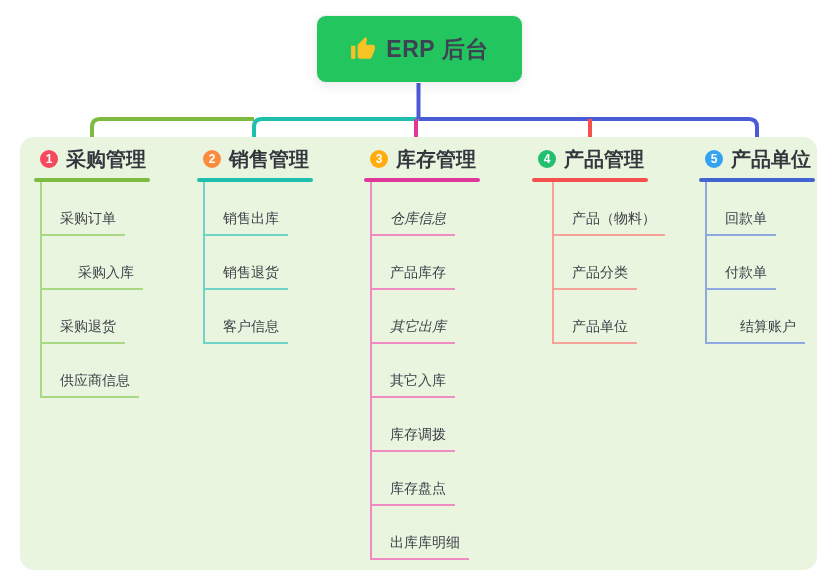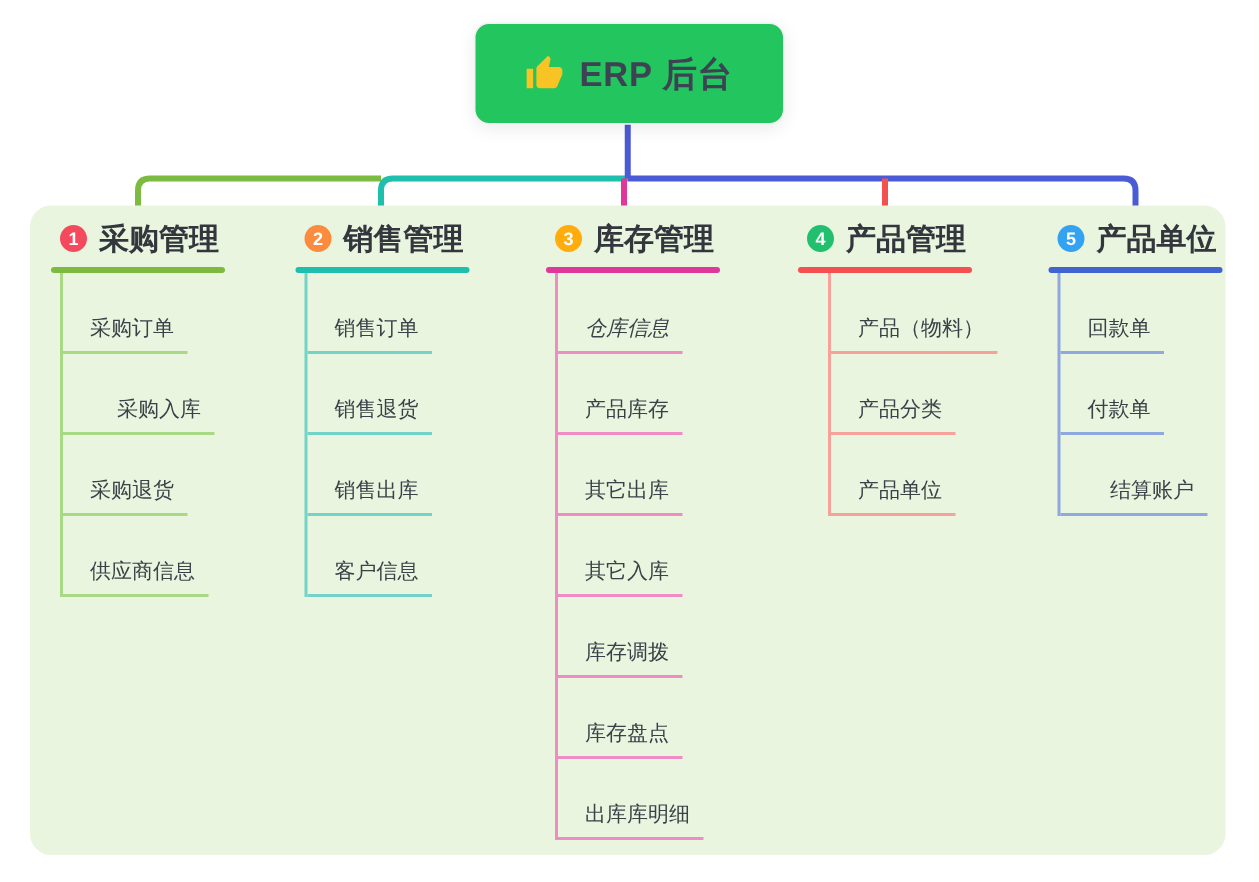--- a/index.html
+++ b/index.html
@@ -80,48 +80,45 @@
         </div>
     </div>
       <div class="branch-col" style="left: 197px;">
       <div class="branch-header">
         <span class="badge" style="background: rgb(251, 139, 61);">2</span>
         <span class="branch-label">销售管理</span>
       </div>
       <div class="branch-underline" style="background: rgb(31, 191, 174);"></div>
       <div class="children" style="border-left-color: rgb(114, 212, 200);">
           <div class="child-row">
-      <span class="child-label" style="border-bottom-color: rgb(114, 212, 200);">销售订单</span>
+      <span class="child-label" style="border-bottom-color: rgb(114, 212, 200);">销售出库</span>
     </div>
           <div class="child-row">
       <span class="child-label" style="border-bottom-color: rgb(114, 212, 200);">销售退货</span>
-    </div>
-          <div class="child-row">
-      <span class="child-label" style="border-bottom-color: rgb(114, 212, 200);">销售出库</span>
     </div>
           <div class="child-row">
       <span class="child-label" style="border-bottom-color: rgb(114, 212, 200);">客户信息</span>
     </div>
         </div>
     </div>
       <div class="branch-col" style="left: 364px;">
       <div class="branch-header">
         <span class="badge" style="background: rgb(255, 172, 12);">3</span>
         <span class="branch-label">库存管理</span>
       </div>
       <div class="branch-underline" style="background: rgb(224, 55, 155);"></div>
       <div class="children" style="border-left-color: rgb(240, 140, 196);">
           <div class="child-row">
       <span class="child-label" style="border-bottom-color: rgb(240, 140, 196); font-style: italic;">仓库信息</span>
     </div>
           <div class="child-row">
       <span class="child-label" style="border-bottom-color: rgb(240, 140, 196); margin-top: 10px;">产品库存</span>
     </div>
           <div class="child-row">
-      <span class="child-label" style="border-bottom-color: rgb(240, 140, 196);">其它出库</span>
+      <span class="child-label" style="border-bottom-color: rgb(240, 140, 196); font-style: italic;">其它出库</span>
     </div>
           <div class="child-row">
       <span class="child-label" style="border-bottom-color: rgb(240, 140, 196);">其它入库</span>
     </div>
           <div class="child-row">
       <span class="child-label" style="border-bottom-color: rgb(240, 140, 196);">库存调拨</span>
     </div>
           <div class="child-row">
       <span class="child-label" style="border-bottom-color: rgb(240, 140, 196);">库存盘点</span>
     </div>

